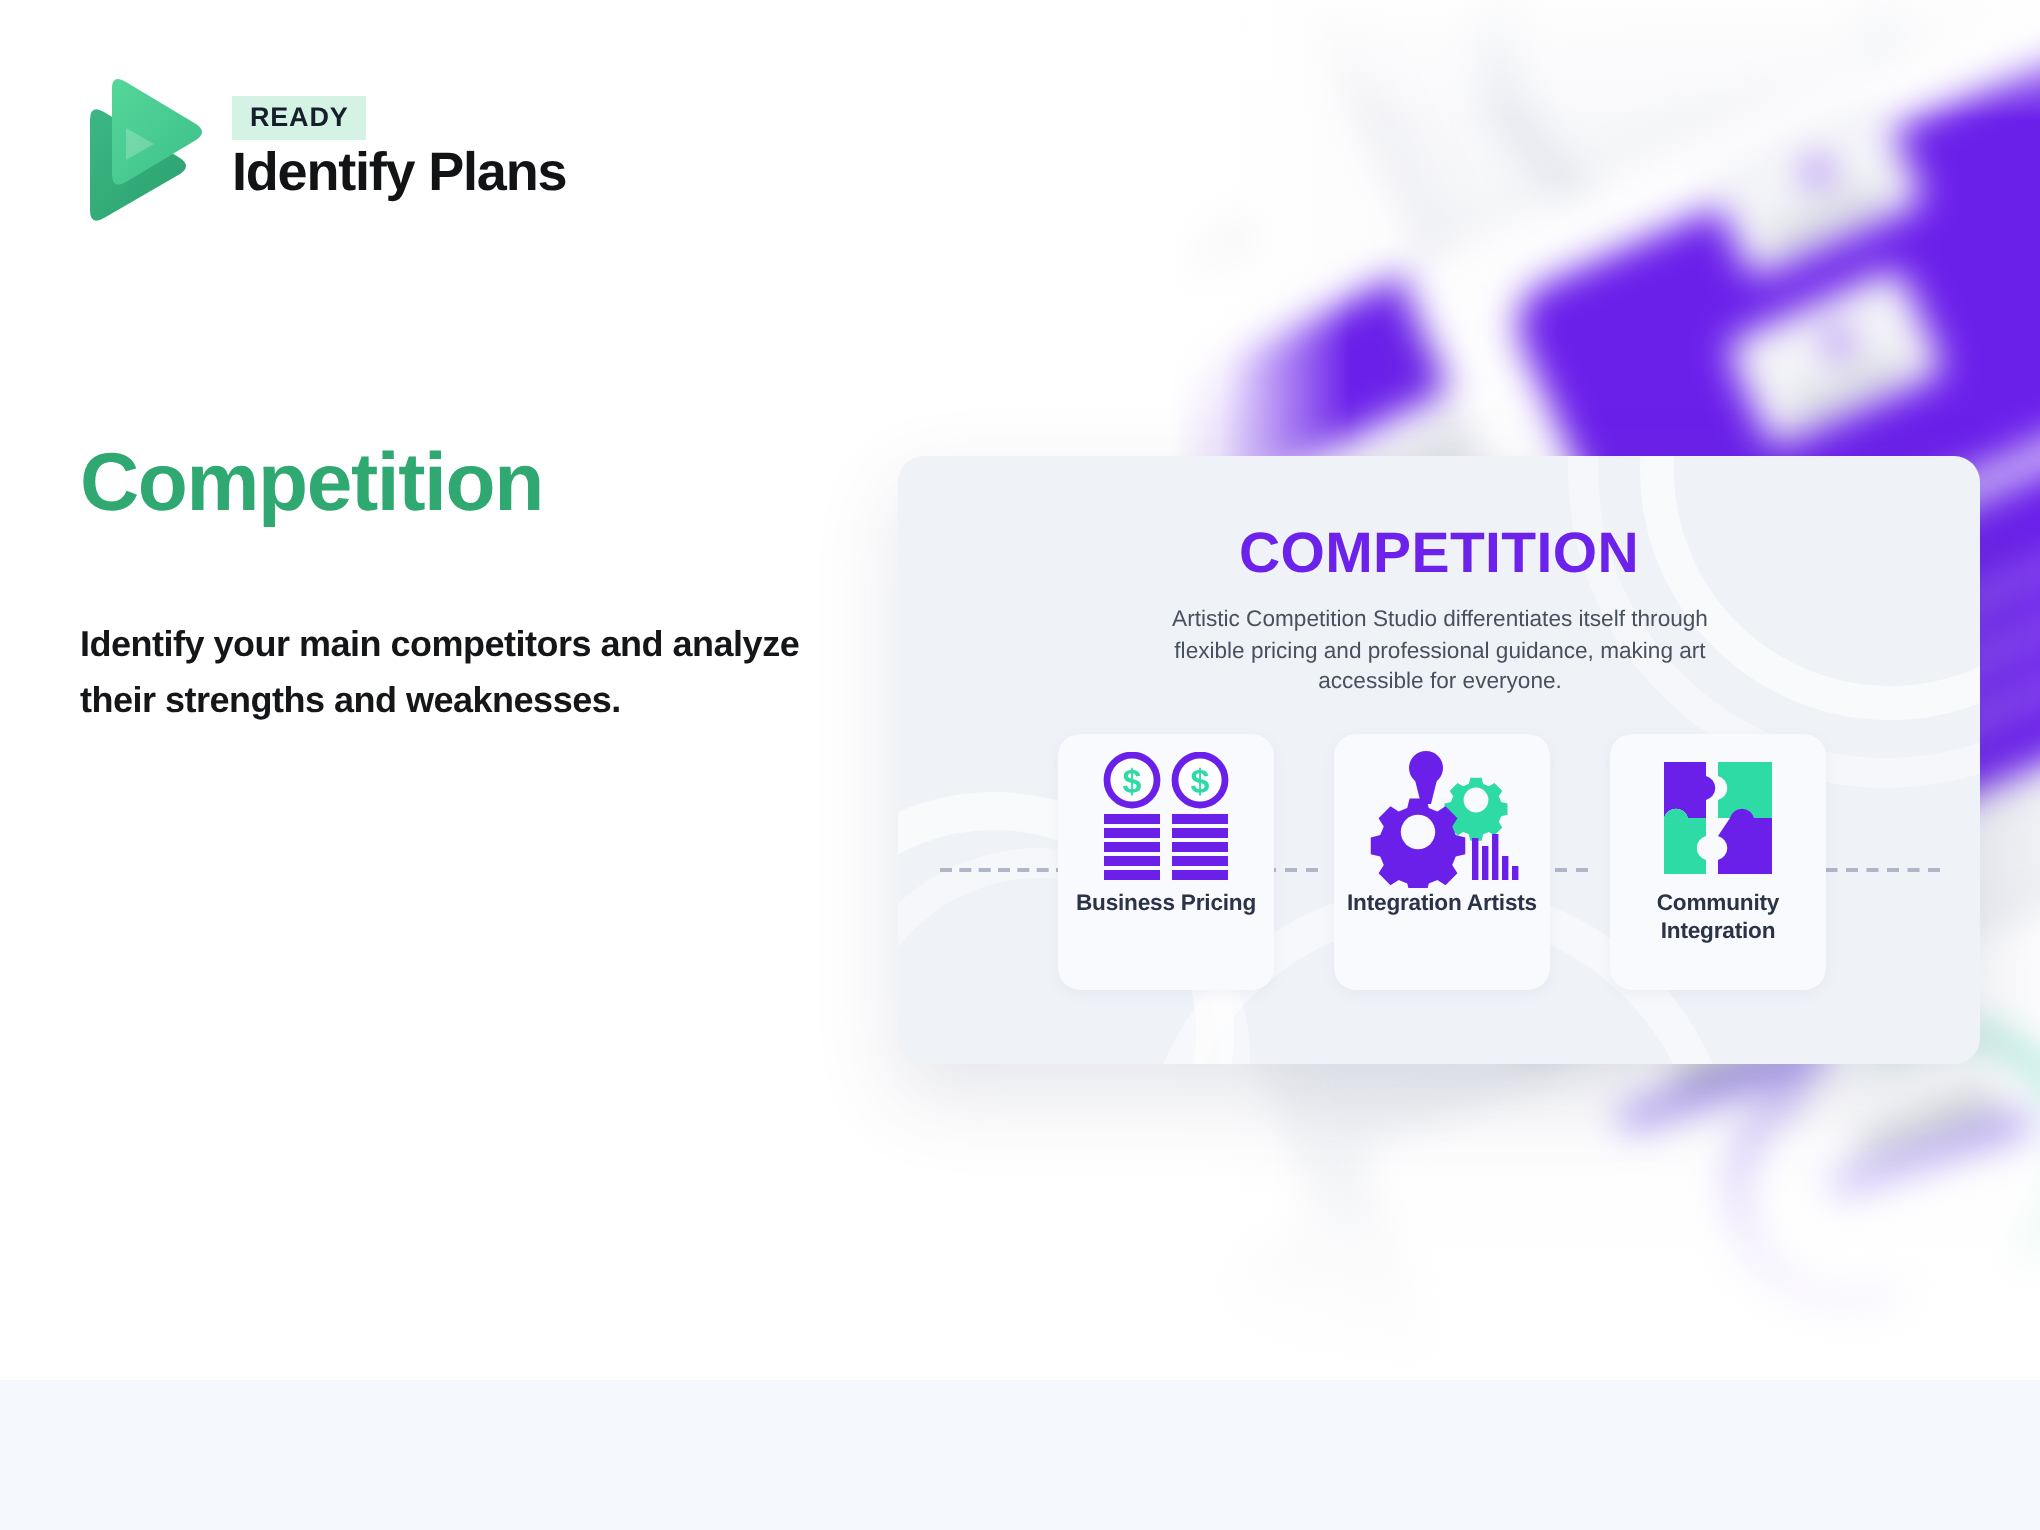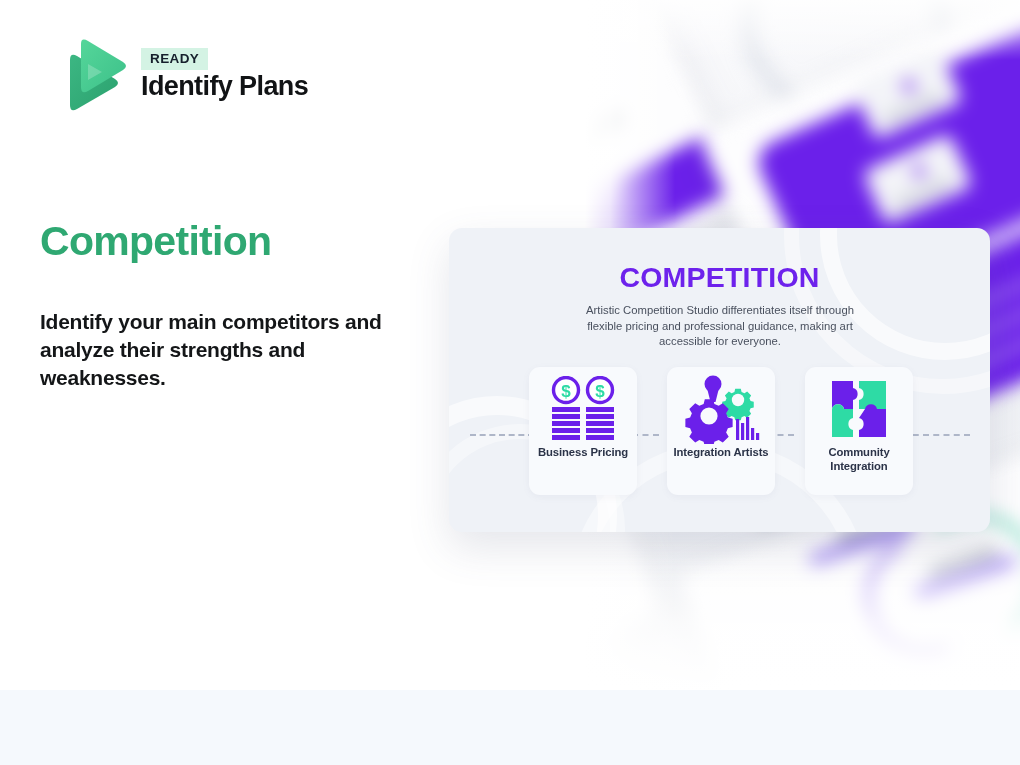--- a/index.html
+++ b/index.html
@@ -79,21 +79,21 @@
     background: linear-gradient(to top, #ffffff 0%, rgba(255,255,255,.75) 45%, rgba(255,255,255,0) 100%);
   }
   .bg-feather-top {
     position:absolute; left:0; top:0; width:435px; height:60px;
     background: linear-gradient(to bottom, rgba(255,255,255,.85) 0%, rgba(255,255,255,0) 100%);
   }
 
   
   .logo-wrap {
     position: absolute;
-    left: 57px; top: 38px;
+    left: 32px; top: 38px;
     display: flex; align-items: center; gap: 14px;
   }
   .logo-mark { width: 70px; height: 74px; flex: none; }
   .logo-text { display: flex; flex-direction: column; gap: 2px; }
   .ready-badge {
     display: inline-block;
     align-self: flex-start;
     background: #d4f3e4;
     color: #16202c;
     font-size: 13.5px;
@@ -115,21 +115,21 @@
     left: 40px; top: 218px;
     font-size: 41px;
     font-weight: 700;
     color: #2fa872;
     letter-spacing: -.7px;
   }
   .body-copy {
     position: absolute;
     left: 40px;
     width: 390px;
-    font-size: 21px;
+    font-size: 18px;
     font-weight: 700;
     color: #141618;
     line-height: 28px;
     letter-spacing: -.25px;
   }
   .body-copy.p1 { top: 308px; }
   .body-copy.p2 { top: 419px; }
 
   
   .slide-card {

